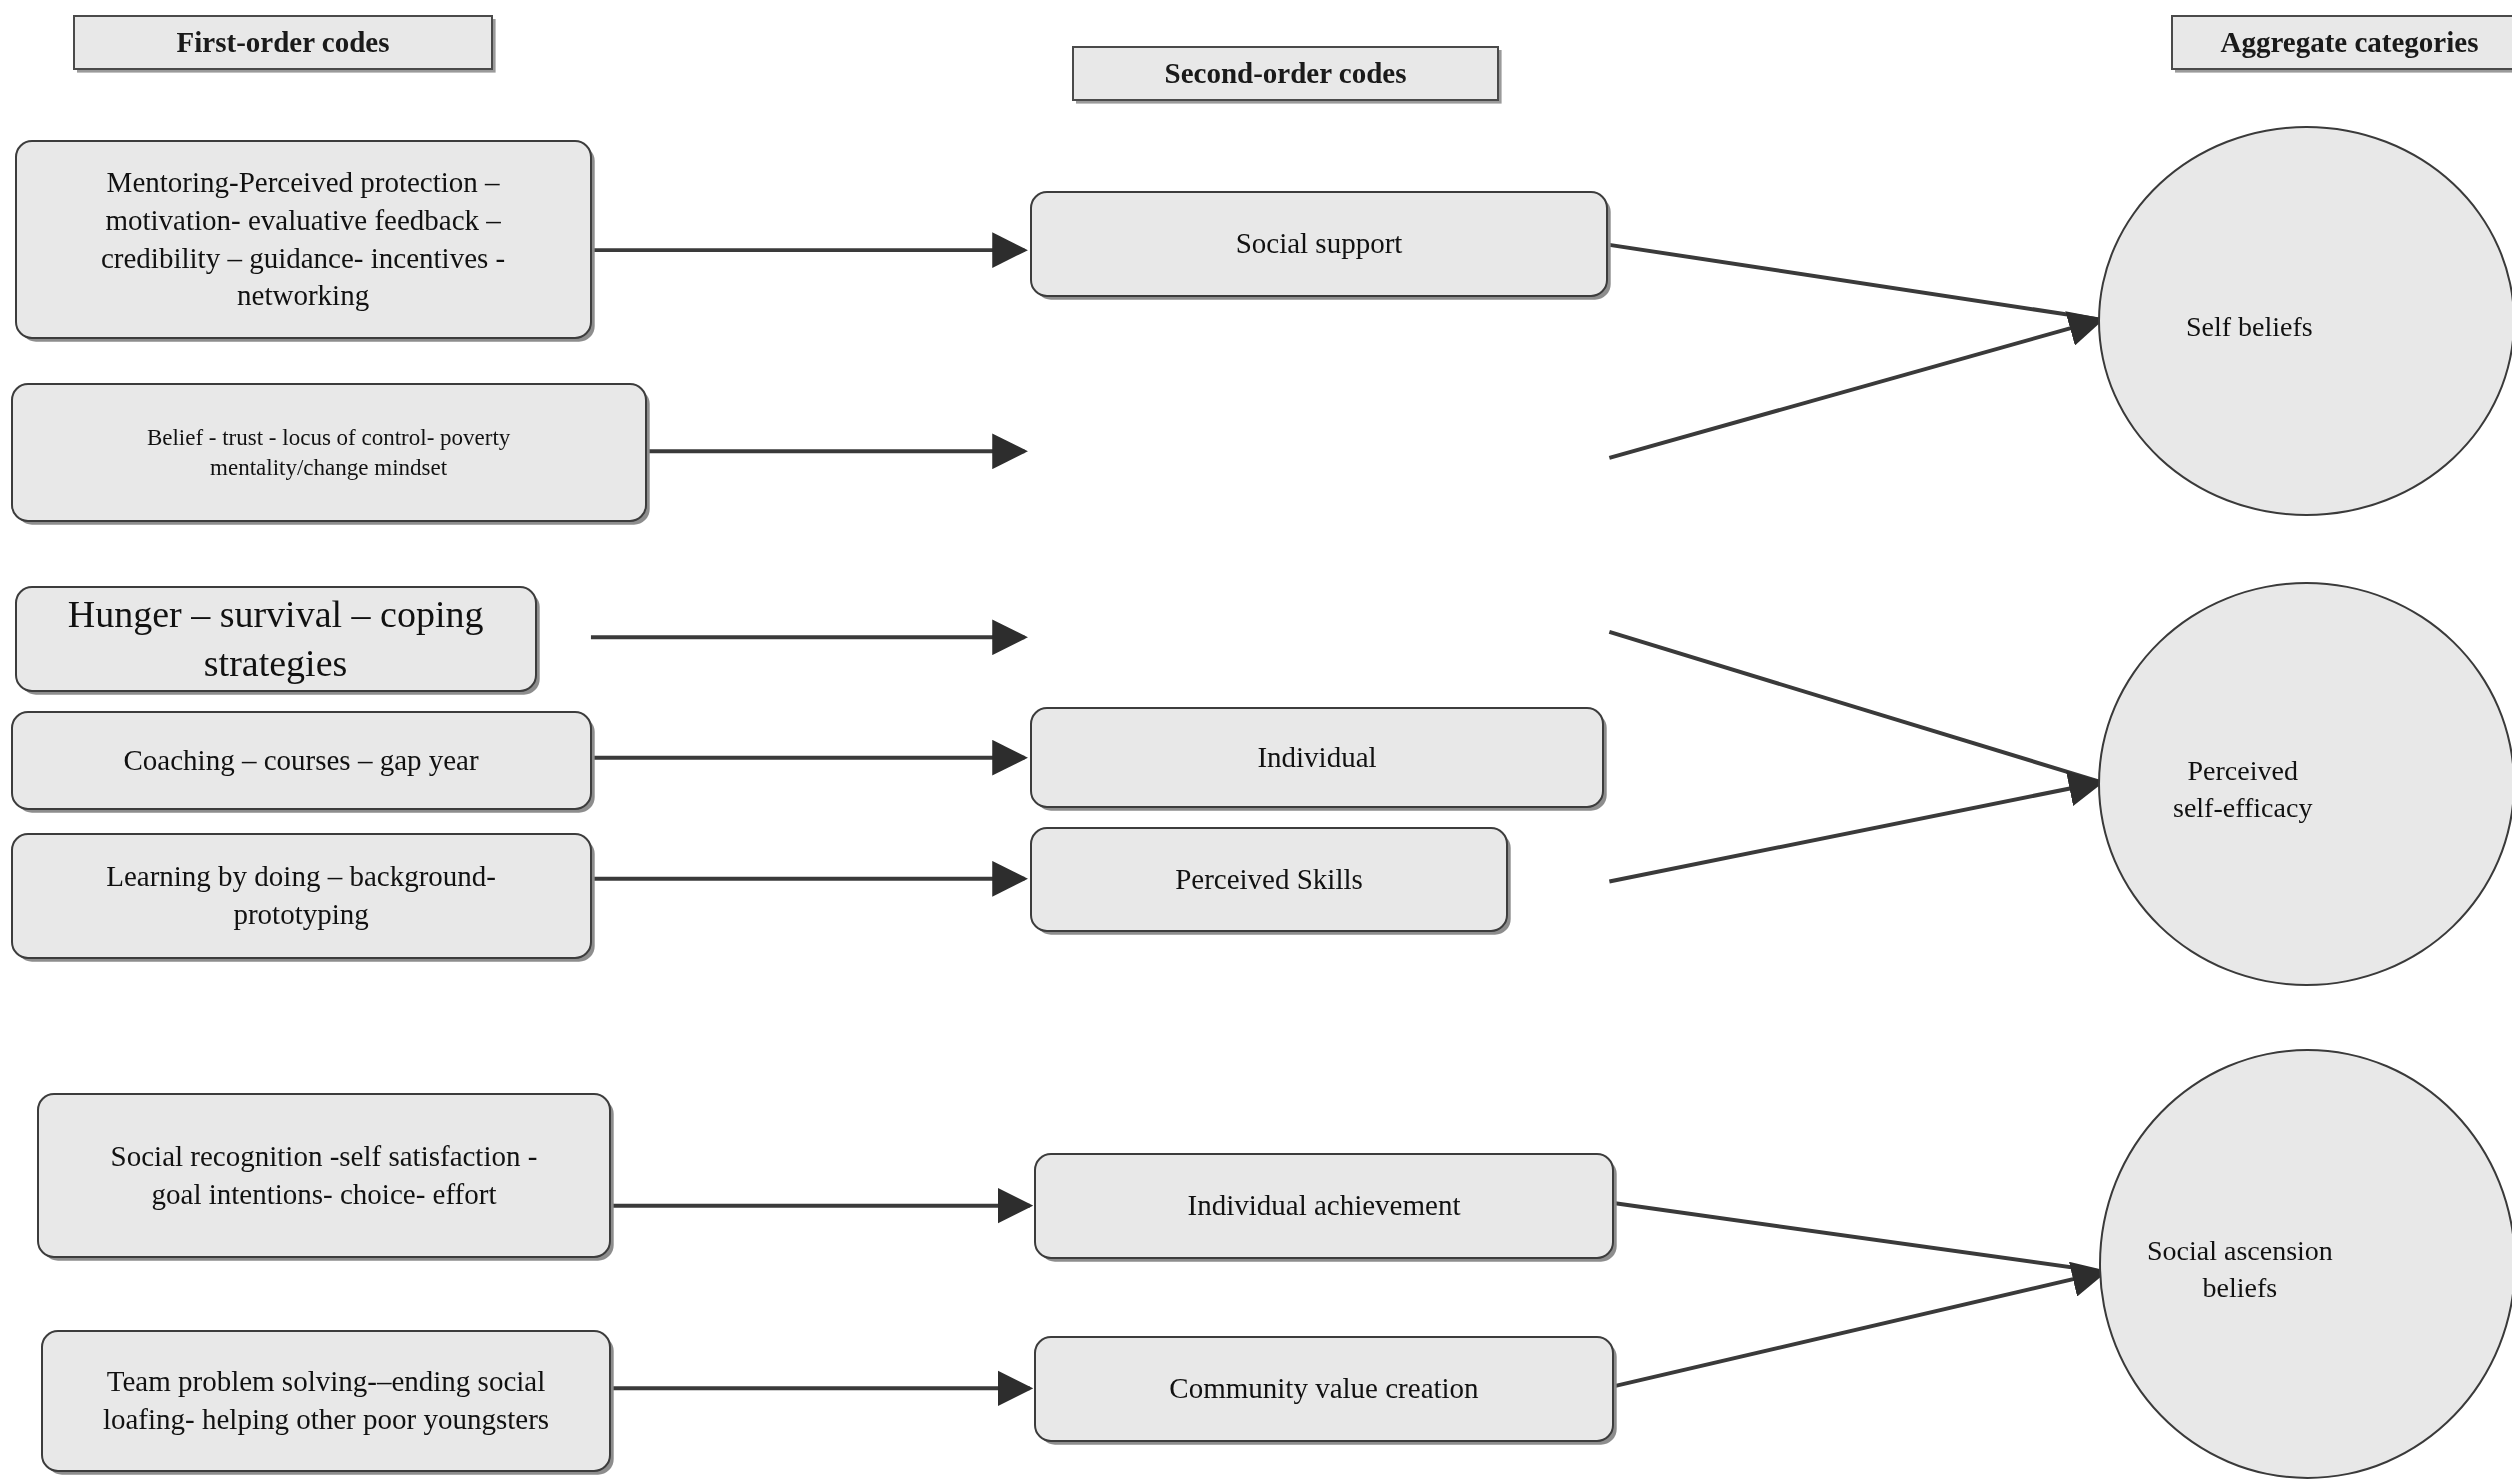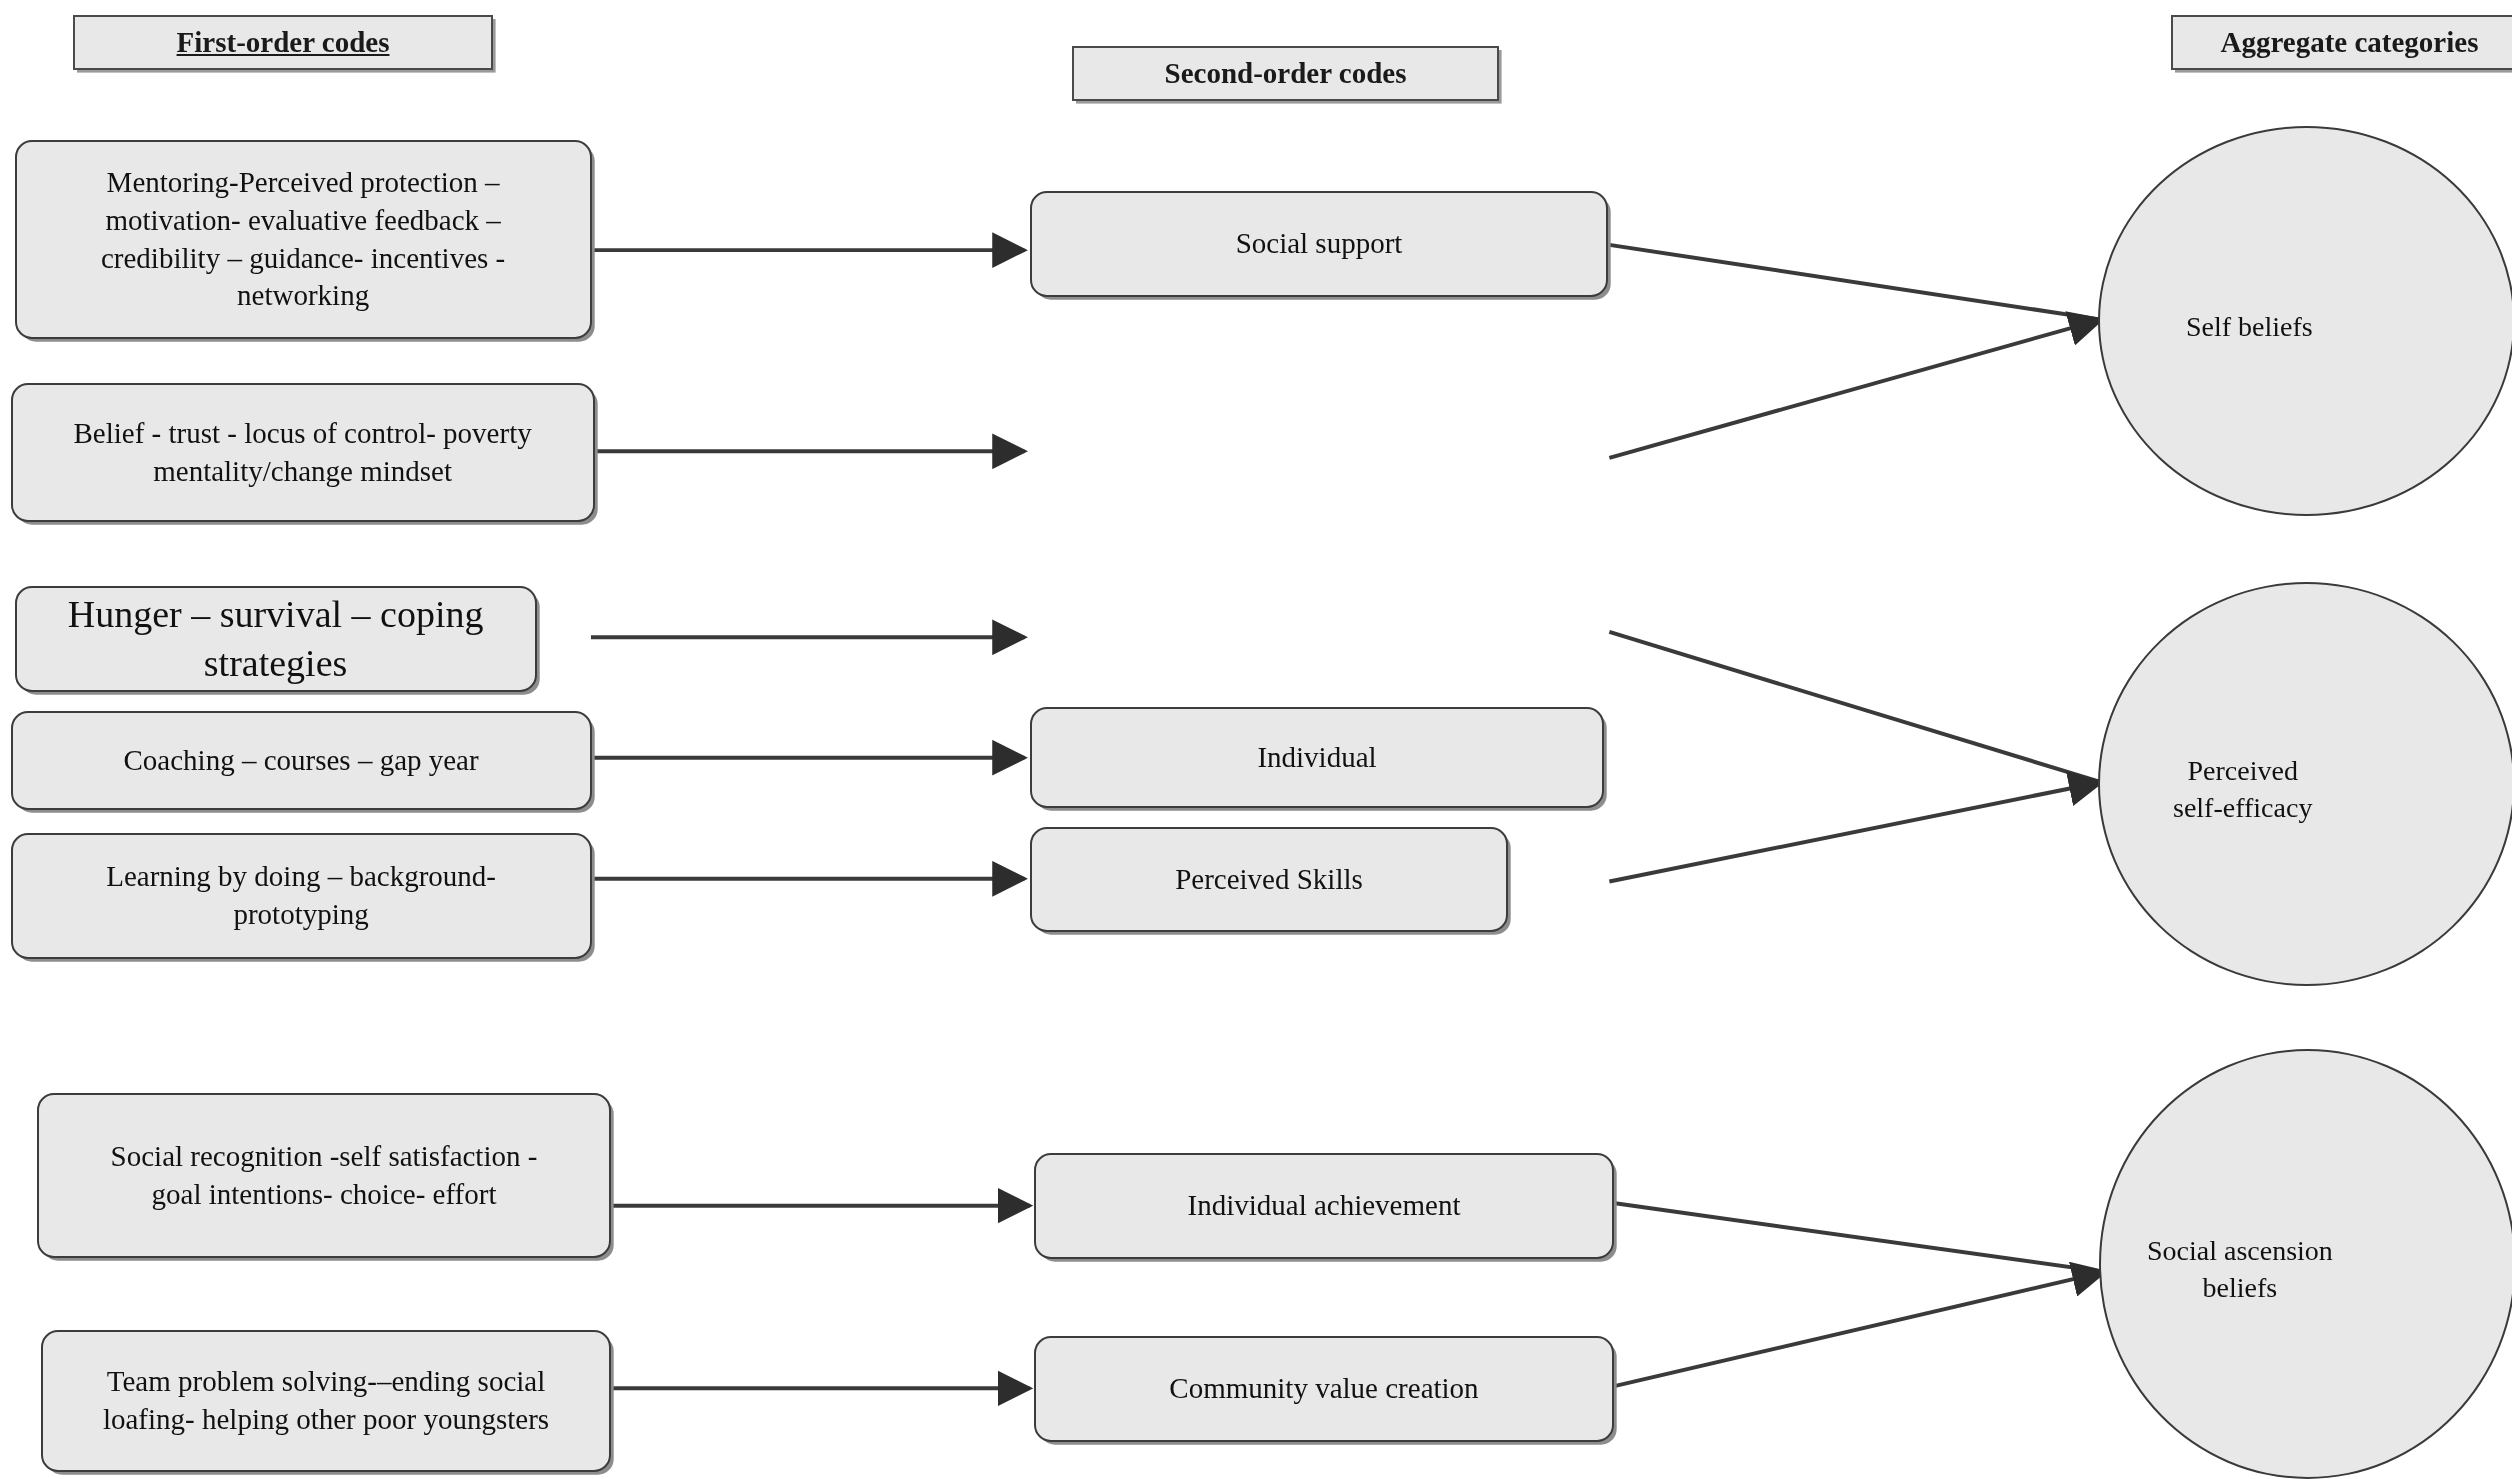--- a/index.html
+++ b/index.html
@@ -45,34 +45,34 @@
       <path d="M 2432 692 L 3175 483" marker-end="url(#ah)"></path>
 
       <path d="M 2432 955 L 3175 1182"></path>
       <path d="M 2432 1332 L 3175 1182" marker-end="url(#ah)"></path>
 
       <path d="M 2438 1818 L 3180 1922"></path>
       <path d="M 2438 2095 L 3180 1922" marker-end="url(#ah)"></path>
     </g>
   </svg>
 
-  <div class="hdr" style="left:73px;top:14.6px;width:420px;height:55px;font-size:29px;text-decoration:underline;">
+  <div class="hdr" style="left:73px;top:14.6px;width:420px;height:55px;font-size:29px;">
     <span>First-order codes</span>
   </div>
   <div class="hdr" style="left:1072px;top:46px;width:427px;height:55px;font-size:29px;">
     <span>Second-order codes</span>
   </div>
   <div class="hdr" style="left:2171px;top:14.6px;width:357px;height:55px;font-size:29px;">
     <span>Aggregate categories</span>
   </div>
 
   <div class="rbox" style="left:14.6px;top:140px;width:577px;height:199px;font-size:29px;">
     <span>Mentoring-Perceived protection –<br>motivation- evaluative feedback –<br>credibility – guidance- incentives -<br>networking</span>
   </div>
-  <div class="rbox" style="left:10.6px;top:383px;width:584px;height:139px;font-size:29px;">
+  <div class="rbox" style="left:10.6px;top:383px;width:636px;height:139px;font-size:23px;">
     <span>Belief - trust - locus of control- poverty<br>mentality/change mindset</span>
   </div>
   <div class="rbox" style="left:14.6px;top:586px;width:522px;height:106px;font-size:38px;">
     <span>Hunger – survival – coping strategies</span>
   </div>
   <div class="rbox" style="left:10.6px;top:711px;width:581px;height:99px;font-size:29px;">
     <span>Coaching – courses – gap year</span>
   </div>
   <div class="rbox" style="left:10.6px;top:833px;width:581px;height:126px;font-size:29px;">
     <span>Learning by doing – background-<br>prototyping</span>

